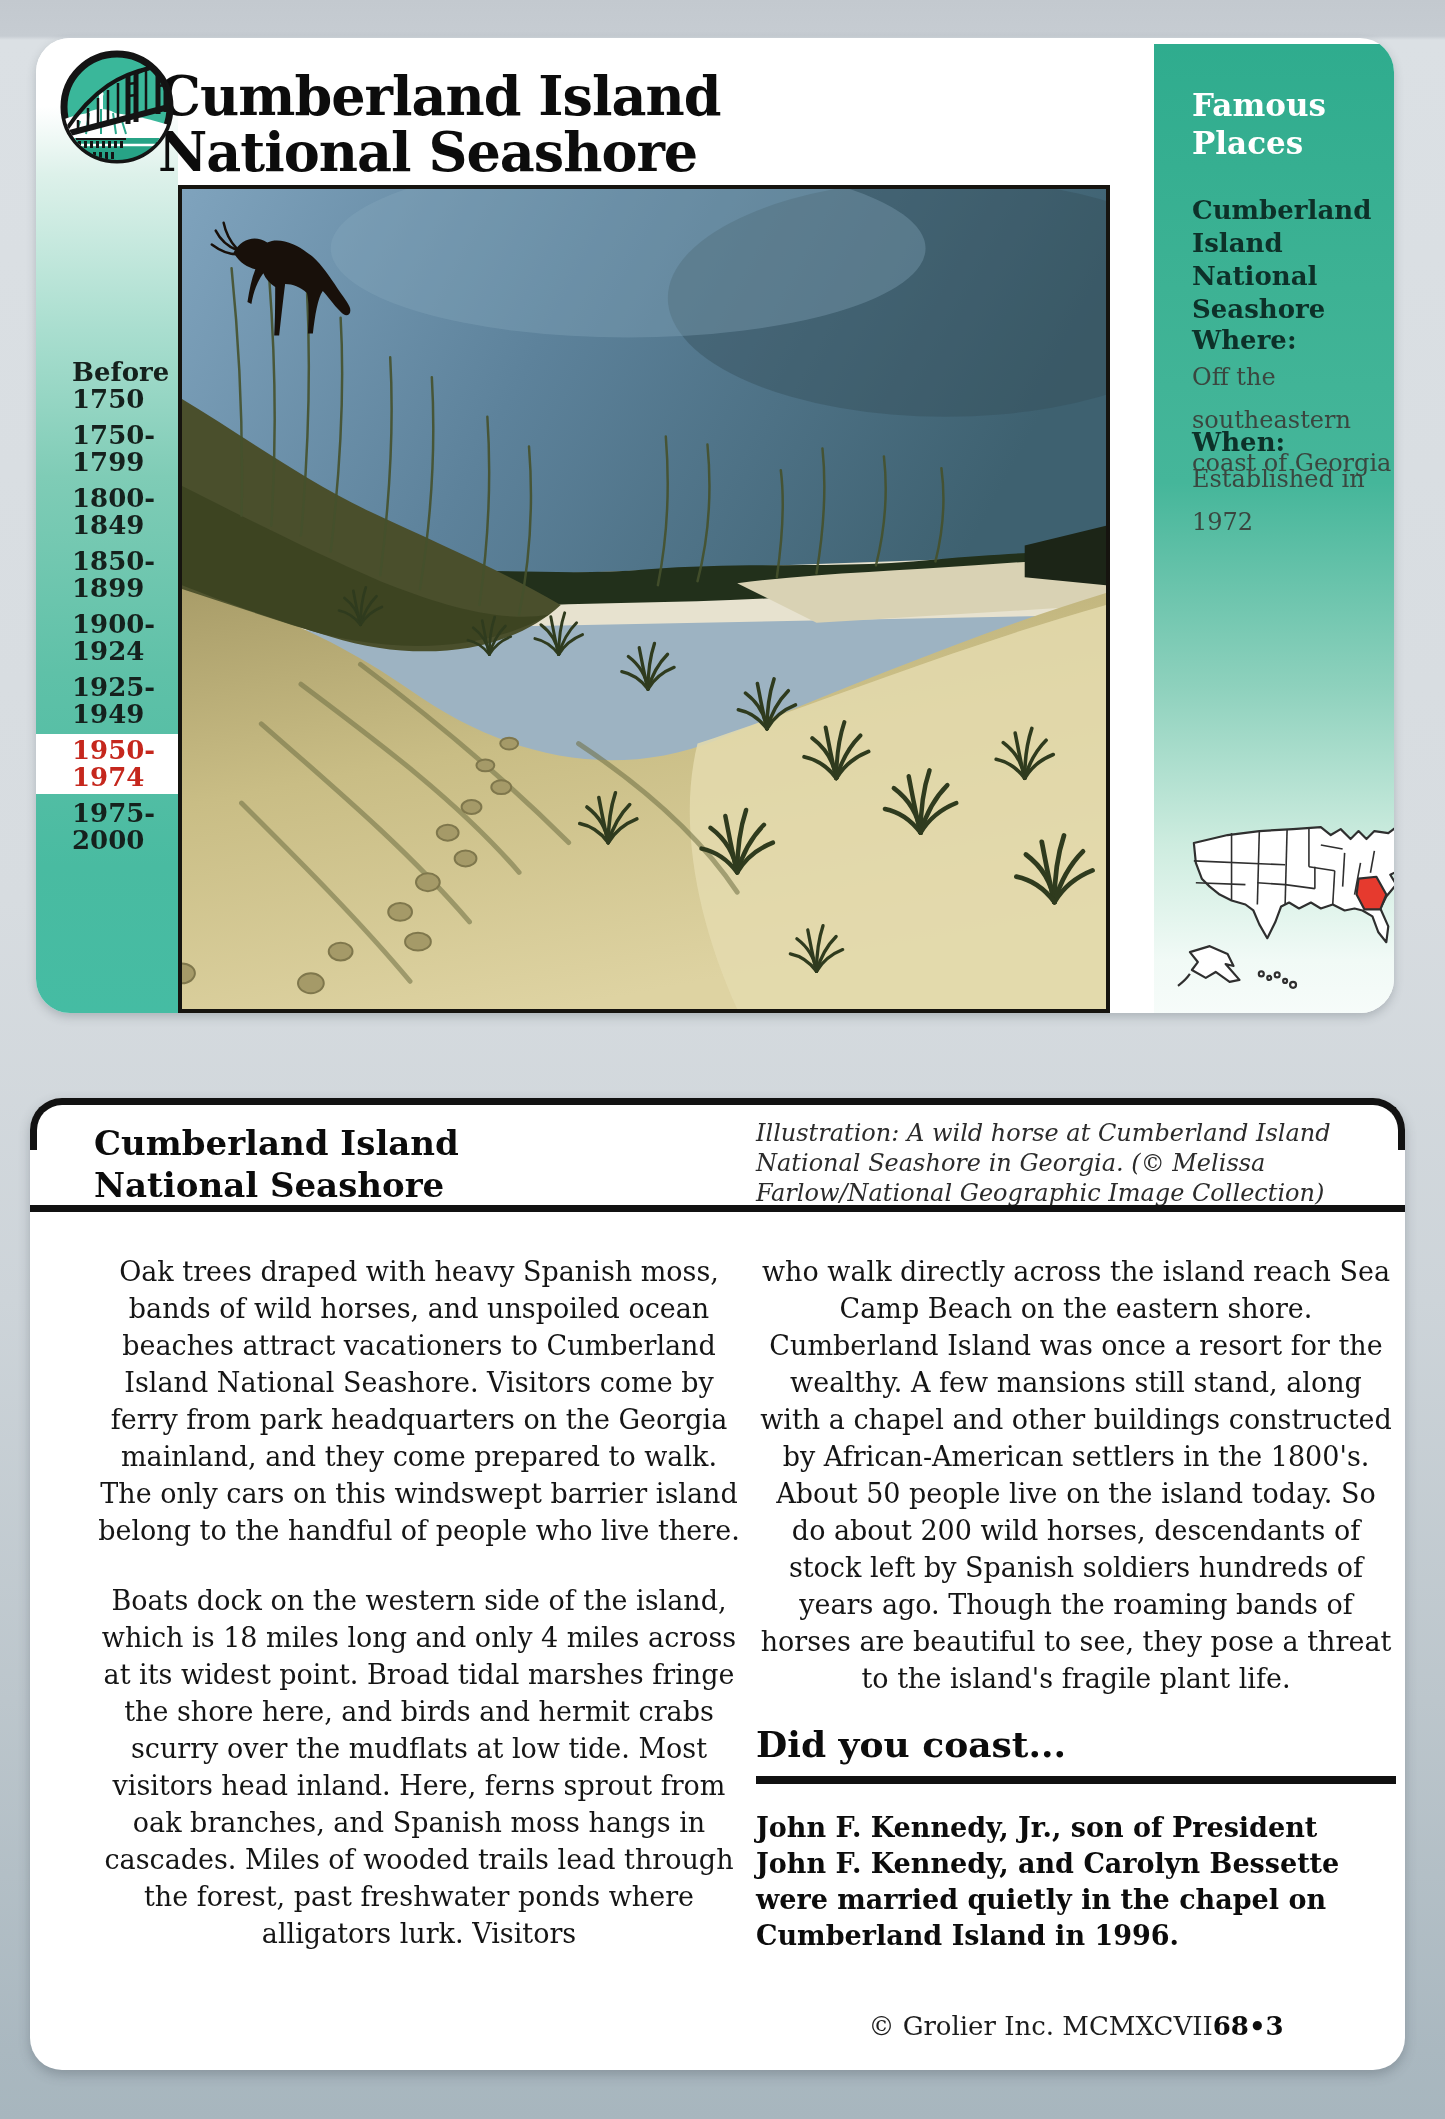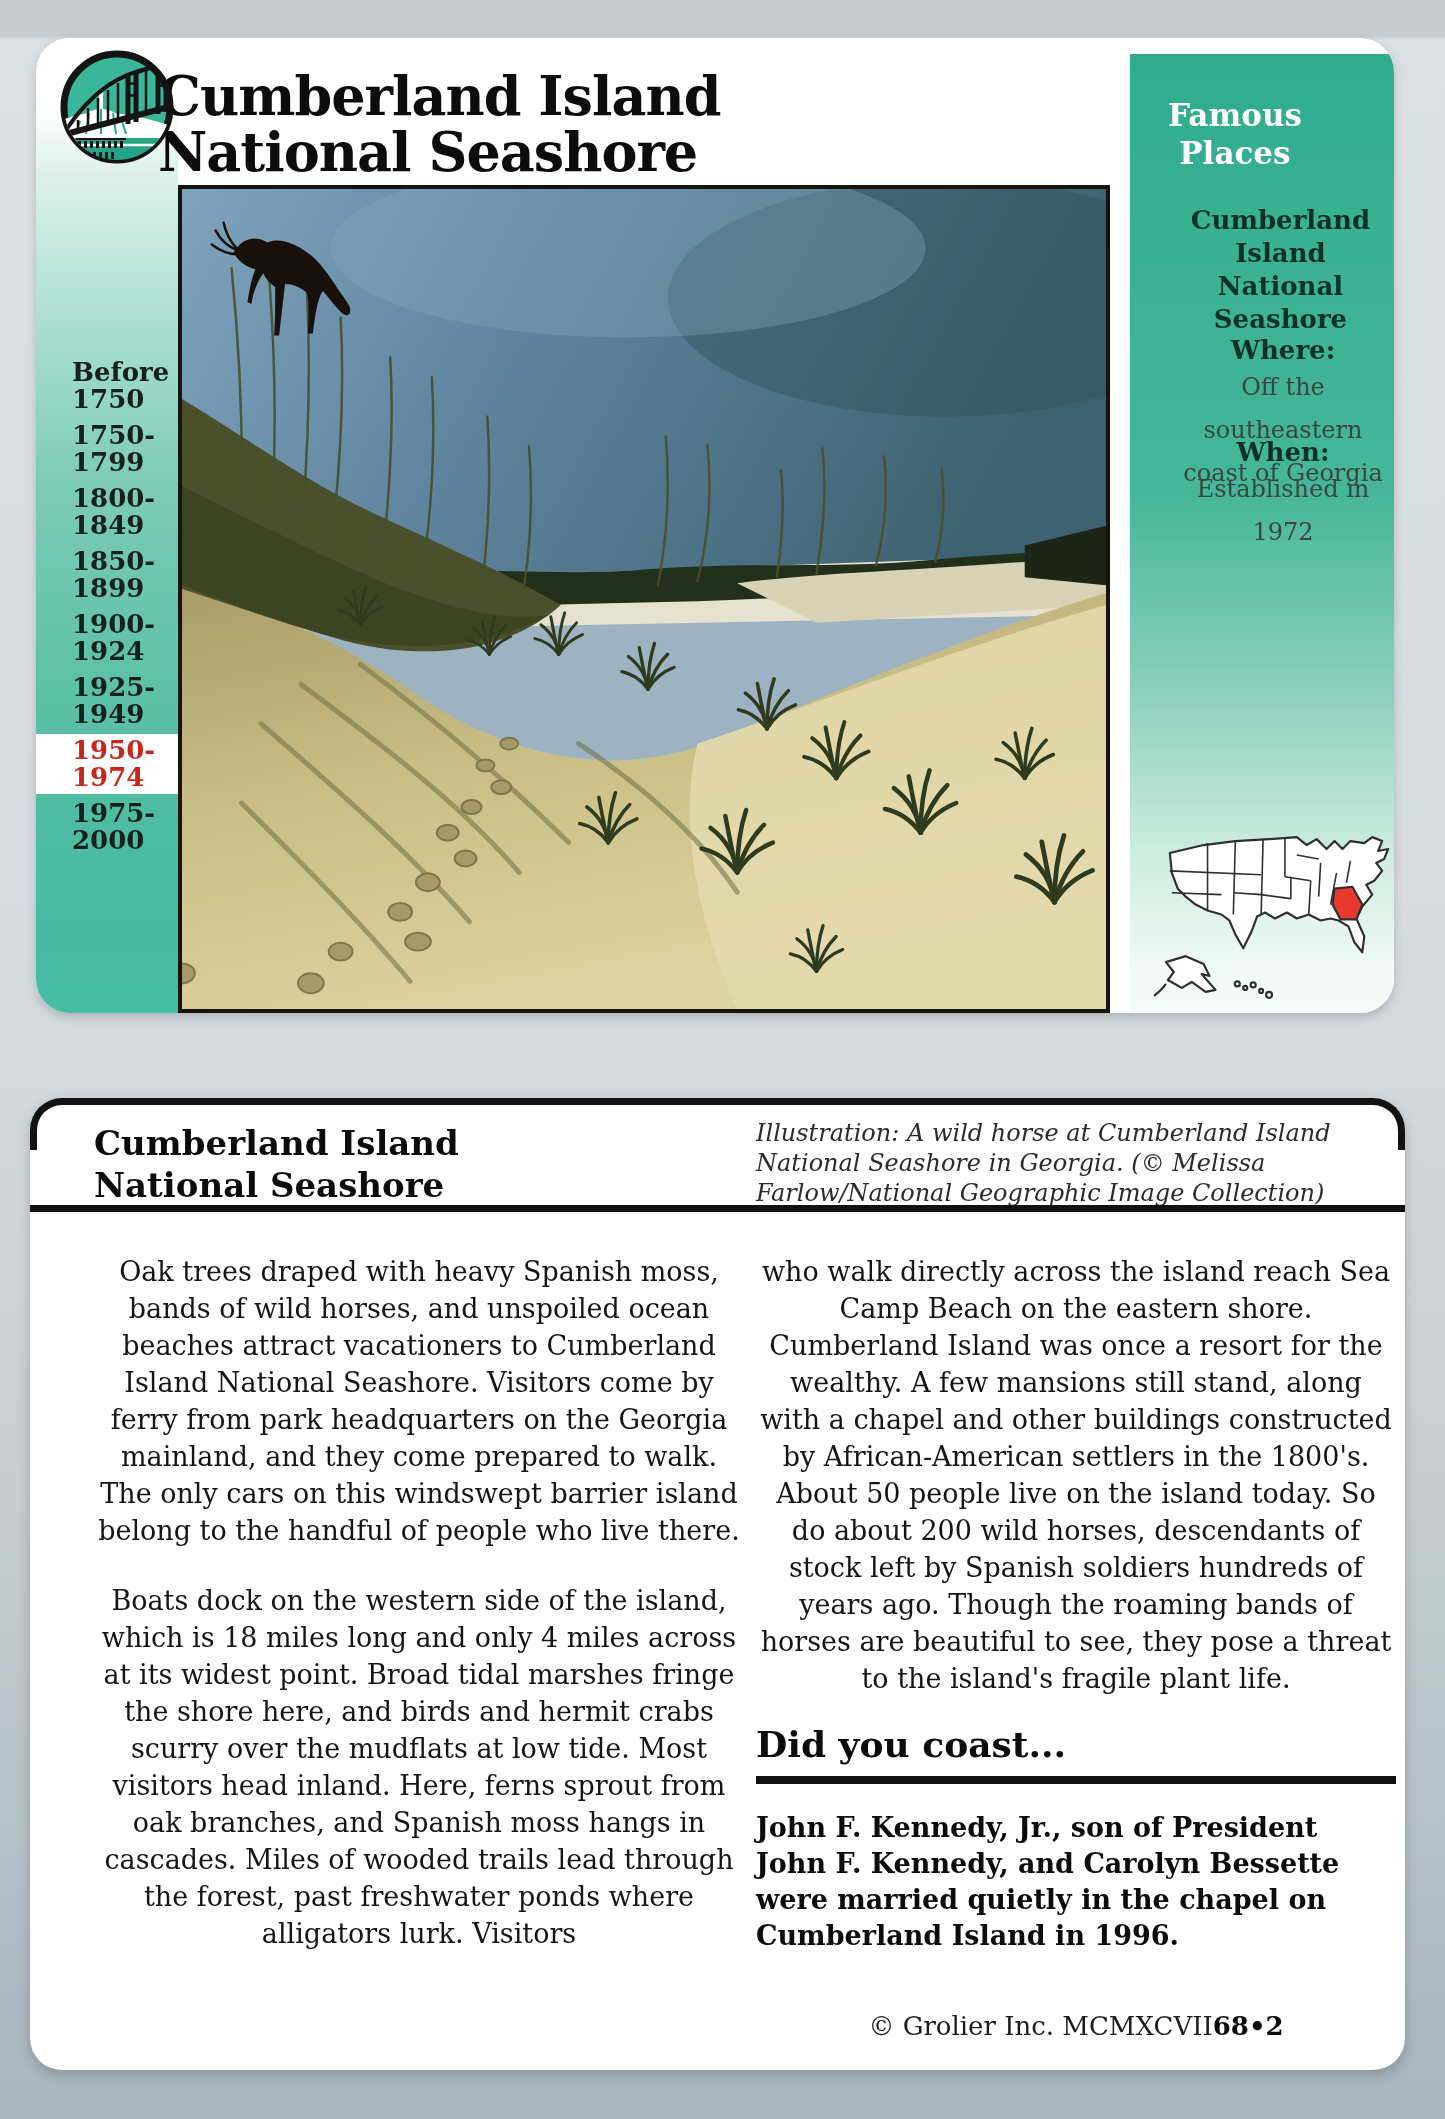--- a/index.html
+++ b/index.html
@@ -36,23 +36,22 @@
   }
   .logo { position:absolute; left:20px; top:8px; width:122px; height:122px; }
 
   .photo-frame {
     position:absolute; left:142px; top:147px; width:932px; height:828px;
     border:4px solid #16140f; background:#9db3c2;
   }
   .photo-frame svg { display:block; width:100%; height:100%; }
 
   .front-right {
-    position:absolute; right:0; top:16px; width:264px; height:100%;
+    position:absolute; right:0; top:6px; width:240px; height:100%;
     background:linear-gradient(180deg,#2fac8e 0%,#3db294 25%,#45b69a 45%,#8ed1bd 66%,#cdecdf 82%,#f1faf6 94%,#f7fcfa 100%);
-    text-align:center;
   }
   .category {
     position:absolute; left:38px; top:42px;
     font-size:31px; line-height:38px; font-weight:bold; color:#ffffff;
     white-space:pre-line;
   }
   .subject {
     position:absolute; left:38px; top:150px; width:225px;
     font-size:26px; line-height:33px; font-weight:bold; color:#0d3129;
   }
@@ -391,15 +390,15 @@
 
   <div class="col2">
     <p class="body-para">who walk directly across the island reach Sea Camp Beach on the eastern shore. Cumberland Island was once a resort for the wealthy. A few mansions still stand, along with a chapel and other buildings constructed by African-American settlers in the 1800's. About 50 people live on the island today. So do about 200 wild horses, descendants of stock left by Spanish soldiers hundreds of years ago. Though the roaming bands of horses are beautiful to see, they pose a threat to the island's fragile plant life.</p>
     <div class="dyk-heading">Did you coast...</div>
     <div class="dyk-rule"></div>
     <div class="dyk-text">John F. Kennedy, Jr., son of President John F. Kennedy, and Carolyn Bessette were married quietly in the chapel on Cumberland Island in 1996.</div>
   </div>
 
   <div class="back-footer">
     <span class="copyright">© Grolier Inc. MCMXCVII</span>
-    <span class="card-number">68•2</span>
+    <span class="card-number">68•3</span>
   </div>
 </div>
 
 </body></html>

